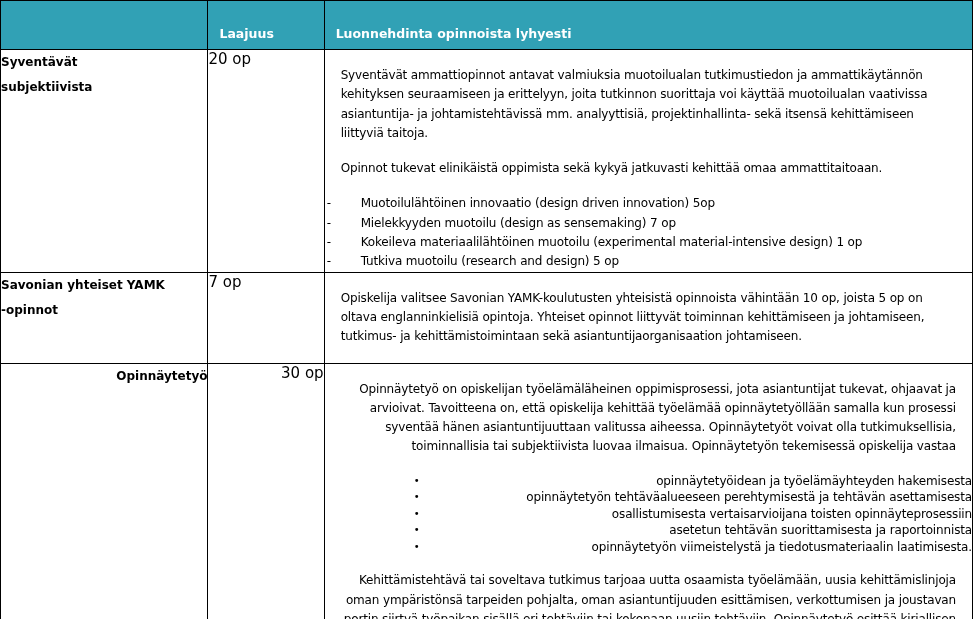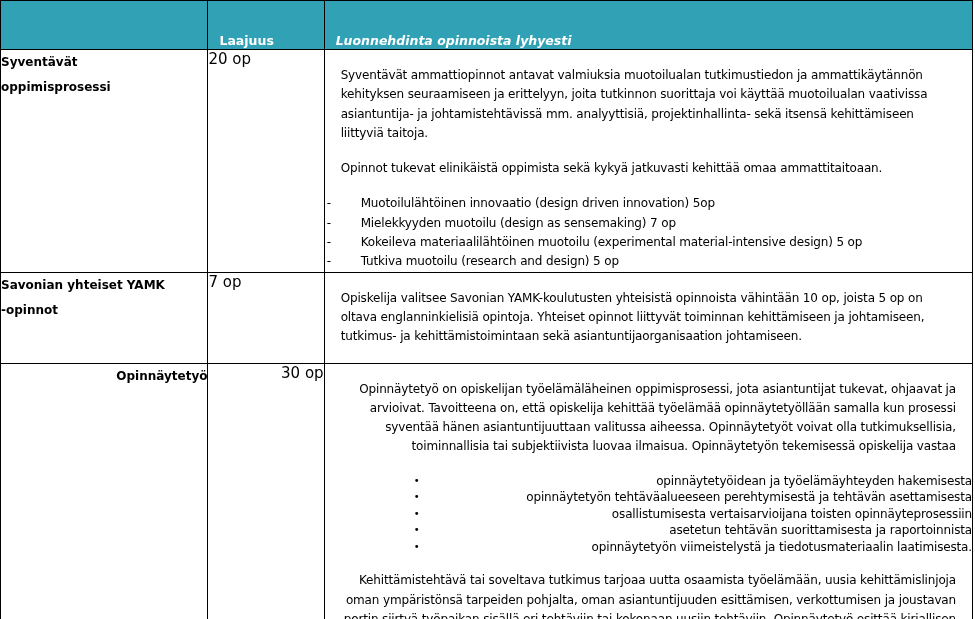--- a/index.html
+++ b/index.html
@@ -30,27 +30,27 @@
     }
     .hdr th {
       background: #31A1B5;
       color: #ffffff;
       font-weight: bold;
       text-align: left;
       vertical-align: bottom;
       height: 49px;
       font-size: 12.5px;
       padding-left: 11px;
-      padding-bottom: 1px;
+      padding-bottom: 8px;
       box-sizing: border-box;
     }
     .hdr th.c1 { padding-left: 11px; }
     .c1 { width: 200px; }
     .c2 { width: 112px; }
-    .c3 { width: 625px; font-style: italic; }
+    .c3 { width: 625px; }
     .name {
       font-weight: bold;
       padding: 2px 8px 0 11px;
       line-height: 25px;
       font-size: 12px;
     }
     .amt {
       padding: 2px 8px 0 11px;
       line-height: 19px;
       font-size: 15px;
@@ -102,30 +102,30 @@
       <th class="c1"></th>
       <th class="c2">Laajuus</th>
       <th class="c3">Luonnehdinta opinnoista lyhyesti</th>
     </tr>
   </thead>
   <tbody>
 
     <tr class="row1">
       <td class="name">
         <div>Syventävät</div>
-        <div>oppimisprosessi</div>
+        <div>subjektiivista</div>
       </td>
       <td class="amt">20 op</td>
       <td class="desc">
         <p>Syventävät ammattiopinnot antavat valmiuksia muotoilualan tutkimustiedon ja ammattikäytännön kehityksen seuraamiseen ja erittelyyn, joita tutkinnon suorittaja voi käyttää muotoilualan vaativissa asiantuntija- ja johtamistehtävissä mm. analyyttisiä, projektinhallinta- sekä itsensä kehittämiseen liittyviä taitoja.</p>
         <p>Opinnot tukevat elinikäistä oppimista sekä kykyä jatkuvasti kehittää omaa ammattitaitoaan.</p>
         <ul class="dash-list">
           <li><span class="mk">-</span><span>Muotoilulähtöinen innovaatio (design driven innovation) 5op</span></li>
           <li><span class="mk">-</span><span>Mielekkyyden muotoilu (design as sensemaking) 7 op</span></li>
-          <li><span class="mk">-</span><span>Kokeileva materiaalilähtöinen muotoilu (experimental material-intensive design) 5 op</span></li>
+          <li><span class="mk">-</span><span>Kokeileva materiaalilähtöinen muotoilu (experimental material-intensive design) 1 op</span></li>
           <li><span class="mk">-</span><span>Tutkiva muotoilu (research and design) 5 op</span></li>
         </ul>
       </td>
     </tr>
 
     <tr class="row2">
       <td class="name">
         <div>Savonian yhteiset YAMK</div>
         <div>-opinnot</div>
       </td>

